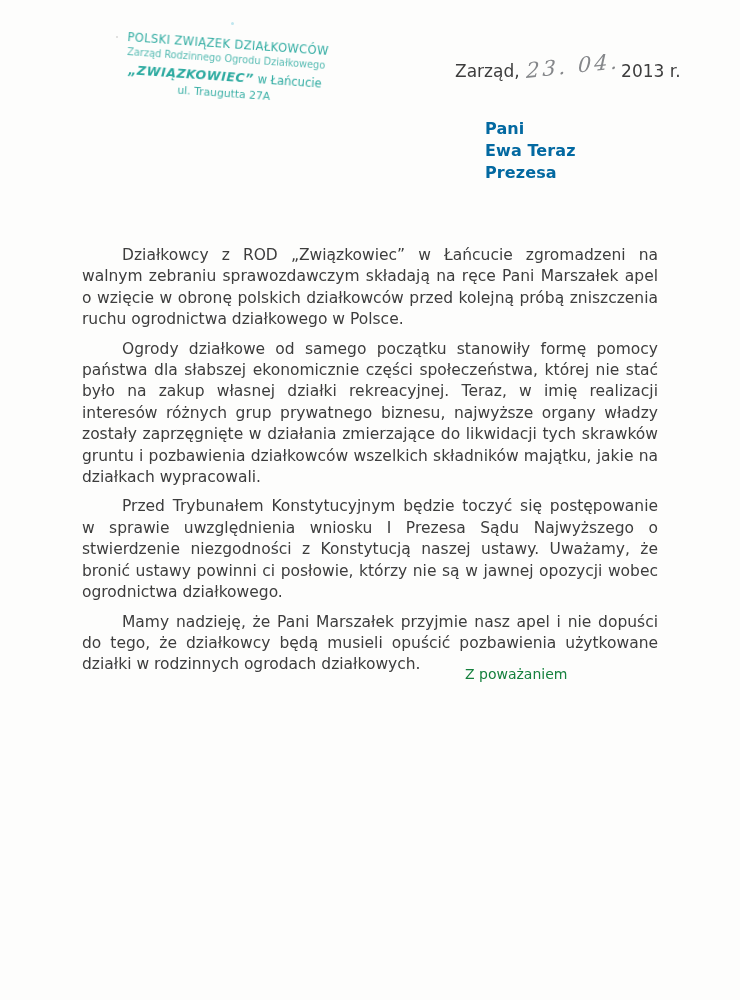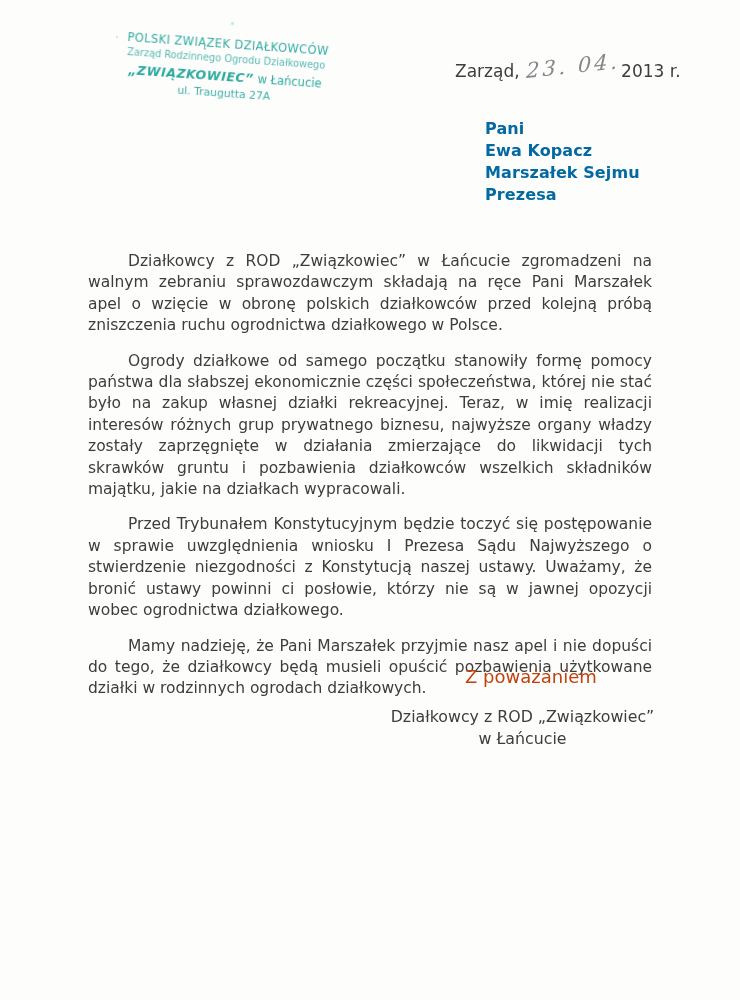--- a/index.html
+++ b/index.html
@@ -101,32 +101,32 @@
   .letter-body {
     position: absolute;
     left: 74px;
     top: 237px;
     width: 592px;
     font-size: 15.5px;
     line-height: 21.4px;
     color: #3d3d3d;
   }
   .letter-body p {
-    margin: 14px;
+    margin: 8px;
     text-align: justify;
     text-indent: 40px;
   }
 
   
   .valediction {
     position: absolute;
     left: 465px;
     top: 666px;
-    font-size: 18px;
-    color: #c2410c;
+    font-size: 14px;
+    color: #15803d;
   }
   .signature {
     position: absolute;
     left: 385px;
     top: 706px;
     width: 275px;
     text-align: center;
     font-size: 15.8px;
     line-height: 22px;
     color: #3d3d3d;
@@ -154,32 +154,27 @@
     <div class="s3"><span class="s3b">„ZWIĄZKOWIEC”</span><span class="s3r"> w Łańcucie</span></div>
     <div class="s4">ul. Traugutta 27A</div>
   </div>
 
   <div class="dateline">
     <span>Zarząd,</span><span class="handwritten">23. 04.</span><span>2013 r.</span>
   </div>
 
   <div class="recipient">
     <div>Pani</div>
-    <div>Ewa Kopacz</div>
-    <div>Marszałek Sejmu</div>
+    <div>Ewa Teraz</div>
     <div>Prezesa</div>
   </div>
 
   <div class="letter-body">
     <p>Działkowcy z ROD „Związkowiec” w Łańcucie zgromadzeni na walnym zebraniu sprawozdawczym składają na ręce Pani Marszałek apel o wzięcie w obronę polskich działkowców przed kolejną próbą zniszczenia ruchu ogrodnictwa działkowego w Polsce.</p>
     <p>Ogrody działkowe od samego początku stanowiły formę pomocy państwa dla słabszej ekonomicznie części społeczeństwa, której nie stać było na zakup własnej działki rekreacyjnej. Teraz, w imię realizacji interesów różnych grup prywatnego biznesu, najwyższe organy władzy zostały zaprzęgnięte w działania zmierzające do likwidacji tych skrawków gruntu i pozbawienia działkowców wszelkich składników majątku, jakie na działkach wypracowali.</p>
     <p>Przed Trybunałem Konstytucyjnym będzie toczyć się postępowanie w sprawie uwzględnienia wniosku I Prezesa Sądu Najwyższego o stwierdzenie niezgodności z Konstytucją naszej ustawy. Uważamy, że bronić ustawy powinni ci posłowie, którzy nie są w jawnej opozycji wobec ogrodnictwa działkowego.</p>
     <p>Mamy nadzieję, że Pani Marszałek przyjmie nasz apel i nie dopuści do tego, że działkowcy będą musieli opuścić pozbawienia użytkowane działki w rodzinnych ogrodach działkowych.</p>
   </div>
 
   <div class="valediction">Z poważaniem</div>
 
-  <div class="signature">
-    <div>Działkowcy z ROD „Związkowiec”</div>
-    <div>w Łańcucie</div>
-  </div>
 
 </div>
 
 </body></html>

